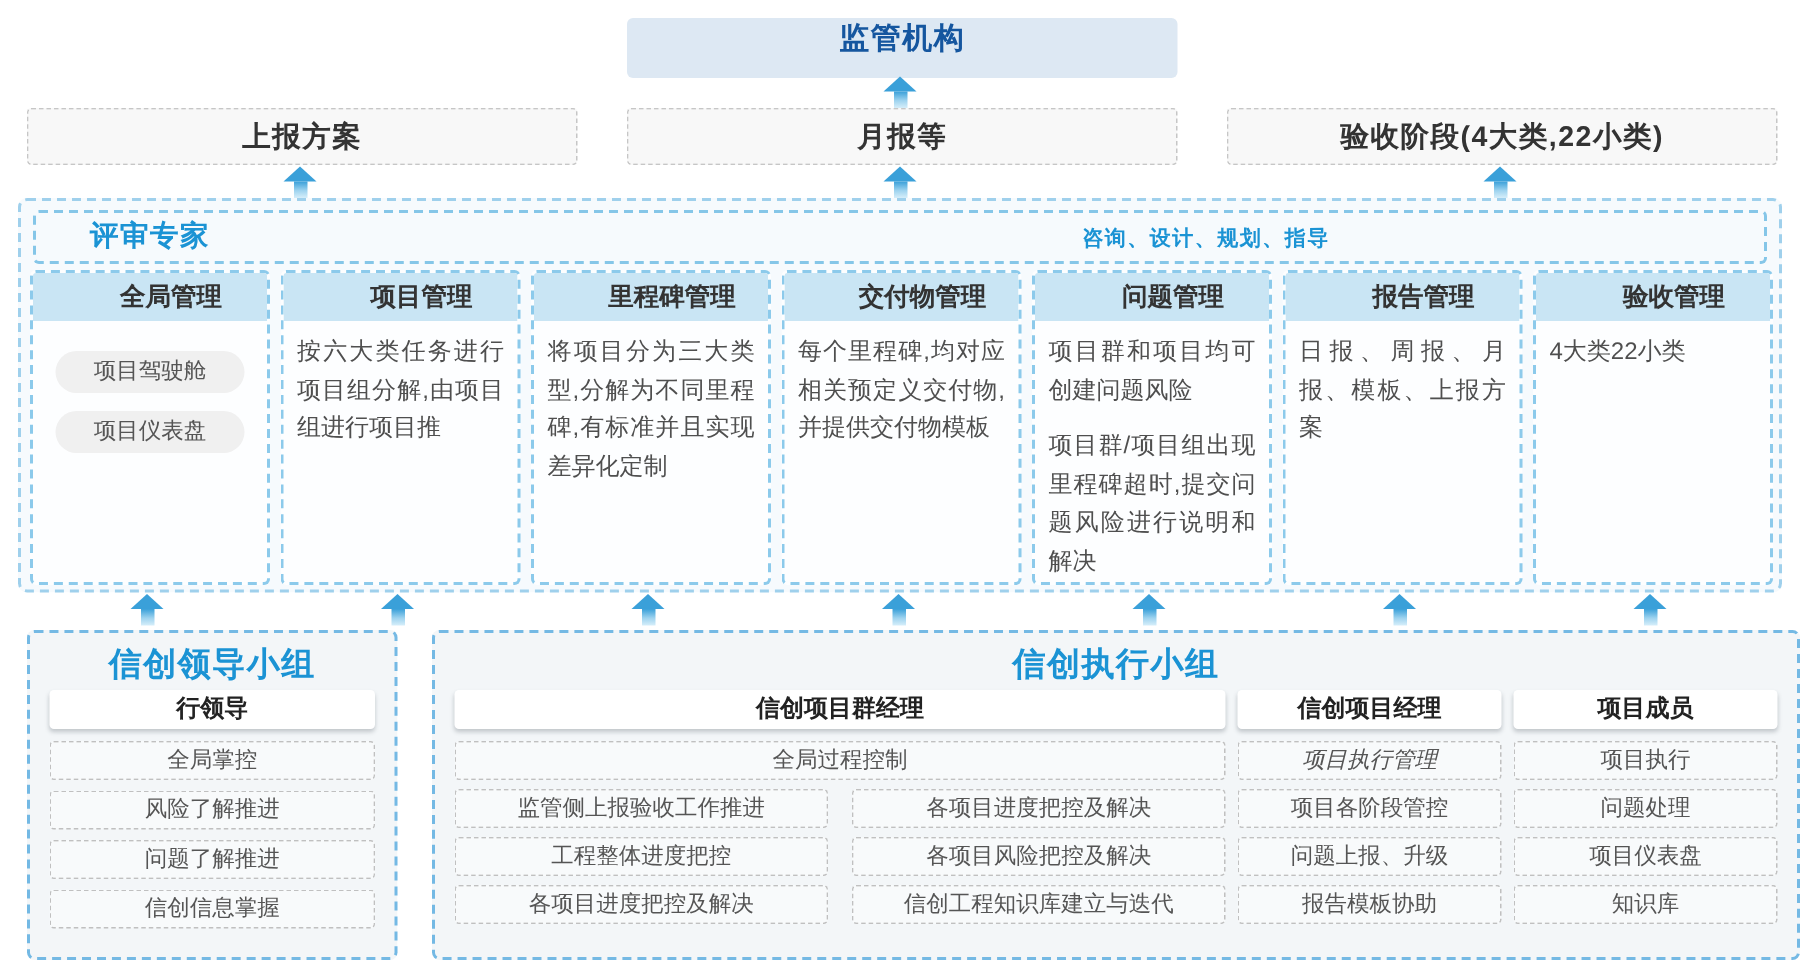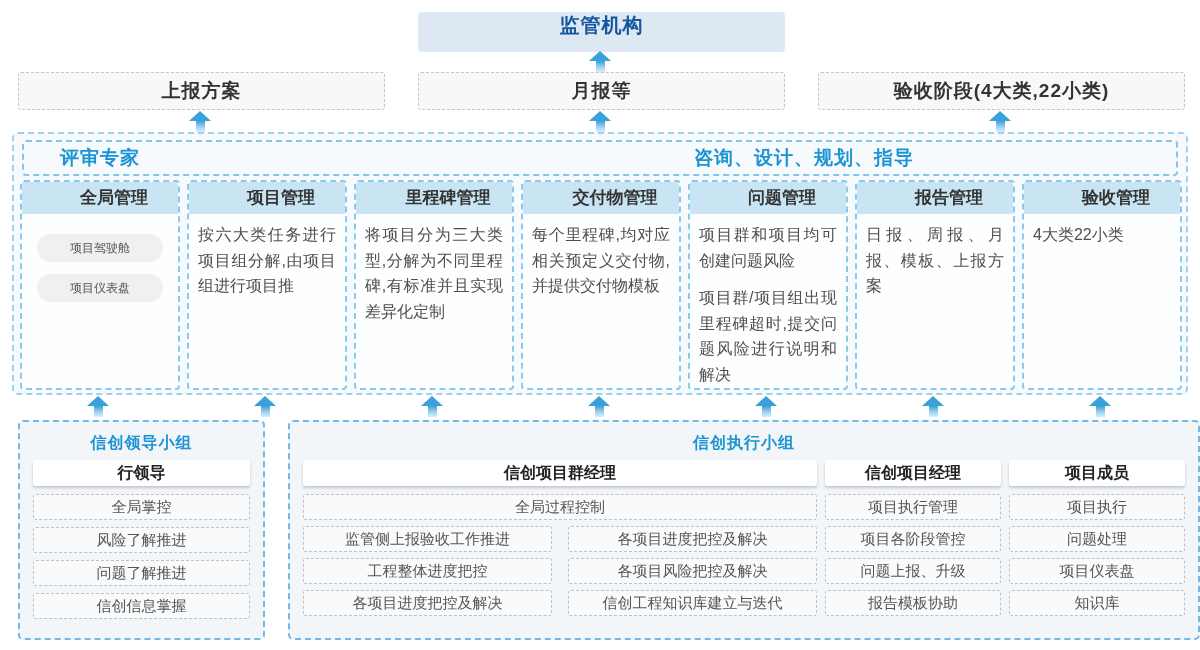--- a/index.html
+++ b/index.html
@@ -28,39 +28,39 @@
     background:linear-gradient(to bottom,#3aa0d9 0%,#9ed3ef 55%,#d6eefa 100%); }
 
   
   .mid { position:absolute; left:12px; top:132px; width:1176px; height:263px;
     background:#f6fafd; border:2px dashed #9fd0ec; border-radius:6px; }
   .mid-header { position:absolute; left:8px; right:8px; top:6px; height:36px;
     border:2px dashed #85c6e8; border-radius:4px; }
   .expert { position:absolute; left:36px; top:0; line-height:32px;
     font-size:19px; font-weight:bold; color:#1b93d4; letter-spacing:1px; }
   .consult { position:absolute; left:555px; width:450px; top:0; line-height:32px; text-align:center;
-    font-size:19px; font-weight:bold; color:#1b93d4; letter-spacing:1px; }
+    font-size:14px; font-weight:bold; color:#1b93d4; letter-spacing:1px; }
 
   .cols { position:absolute; left:6px; top:46px; display:flex; gap:7px; }
   .col { width:160px; height:210px; border:2px dashed #8ccaeb; border-radius:4px;
     background:#fdfeff; overflow:hidden; }
   .col-h { height:32px; line-height:31px; background:#c9e5f4; text-align:center;
     font-size:17px; font-weight:bold; color:#333;padding-left:28px; }
   .col-b { padding:8px 9px; font-size:16px; color:#4f4f4f; line-height:1.6;
     text-align:justify; text-justify:inter-ideograph; }
   .col-b p { margin:0 0 12px; }
   .pill { margin:12px 6px 0; height:28px; line-height:28px; background:#f0f0f0;
-    border-radius:14px; text-align:center; font-size:12px; color:#555; }
+    border-radius:14px; text-align:center; font-size:15px; color:#555; }
 
   
   .group { position:absolute; top:420px; height:220px; background:#f3f6f8;
     border:2px dashed #74b9e4; border-radius:5px; padding:7px 13px; }
   .bl { left:18px;  width:247px; }
   .br { left:288px; width:912px; }
-  .group-title { text-align:center; font-size:16px; font-weight:bold; color:#1b93d4;
+  .group-title { text-align:center; font-size:22px; font-weight:bold; color:#1b93d4;
     height:29px; line-height:27px; letter-spacing:1px; }
   .role-pill { height:26px; line-height:26px; background:#fff; border-radius:3px;
     box-shadow:0 2px 3px rgba(70,80,90,.28); text-align:center;
     font-size:16px; font-weight:bold; color:#222; }
   .item { height:26px; line-height:24px; border:1px dashed #c0c0c0; border-radius:3px;
     background:#f8fafb; text-align:center; font-size:15px; color:#555; margin-top:6px;
     white-space:nowrap; overflow:hidden; }
   .bl .role-pill { margin-top:2px; margin-bottom:8px; }
   .bl .item { margin-top:7px; }
 
@@ -225,21 +225,21 @@
           <div>
             <div class="item">各项目进度把控及解决</div>
             <div class="item">各项目风险把控及解决</div>
             <div class="item">信创工程知识库建立与迭代</div>
           </div>
         </div>
       </div>
 
       <div class="colB">
         <div class="role-pill">信创项目经理</div>
-        <div class="item" style="margin-top:8px;">项目执行管理</div>
+        <div class="item" style="margin-top:8px;font-style:italic;">项目执行管理</div>
         <div class="item">项目各阶段管控</div>
         <div class="item">问题上报、升级</div>
         <div class="item">报告模板协助</div>
       </div>
 
       <div class="colC">
         <div class="role-pill">项目成员</div>
         <div class="item" style="margin-top:8px;">项目执行</div>
         <div class="item">问题处理</div>
         <div class="item">项目仪表盘</div>

